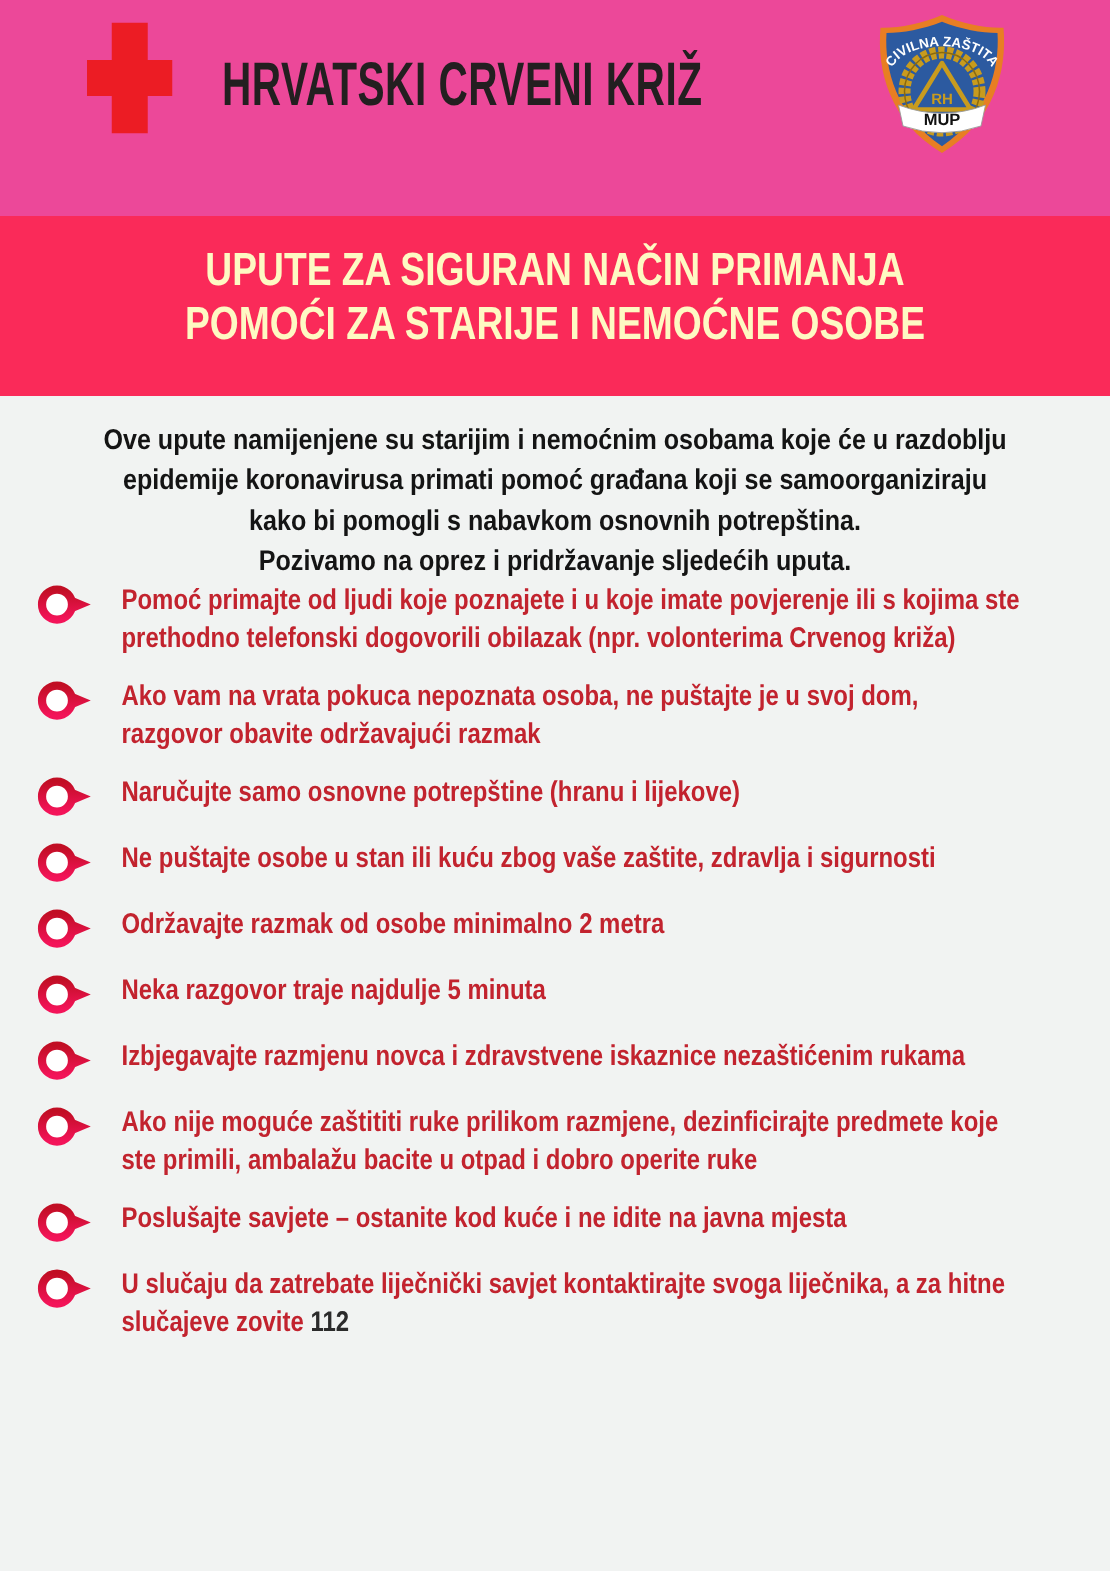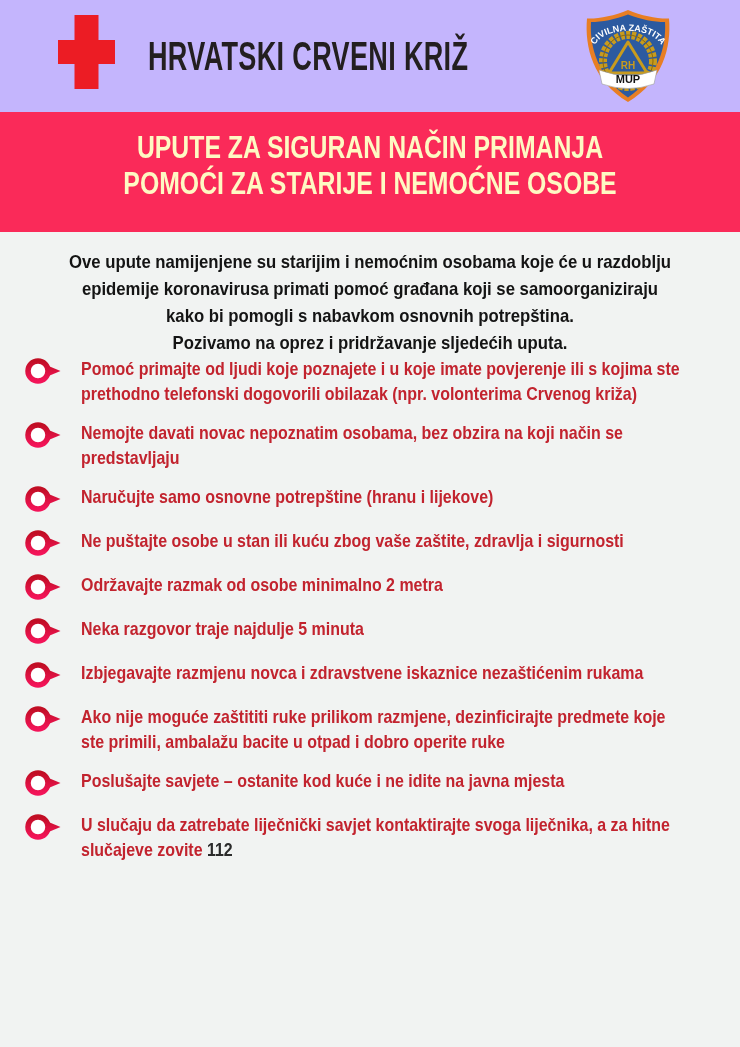--- a/index.html
+++ b/index.html
@@ -3,21 +3,21 @@
 <meta charset="utf-8">
 <title>Hrvatski Crveni Križ – Upute</title>
 <style>
   html,body { margin:0; padding:0; background:#e9e9e9; }
   .page {
     position:relative; width:740px; height:1047px; overflow:hidden;
     background:#F1F3F2; font-family:"Liberation Sans", sans-serif;
     margin:0 auto;
   }
   
-  .header { position:relative; height:112px; background:#c4b5fd; }
+  .header { position:relative; height:144px; background:#ec4899; }
   .cross-icon { position:absolute; left:58px; top:15px; }
   .brand-title { position:absolute; left:148px; top:0; height:112px; display:flex; align-items:center; }
   .brand-title .txt {
     display:inline-block; font-size:41px; font-weight:bold; color:#231F20;
     transform:scaleX(0.66); transform-origin:left center; white-space:nowrap; letter-spacing:0.5px;
   }
   .badge { position:absolute; left:584px; top:9px; }
   
   .banner {
     height:120px; background:#FA2A59; color:#fef9c3; text-align:center;
@@ -104,22 +104,22 @@
           <div class="line"><span>Pomoć primajte od ljudi koje poznajete i u koje imate povjerenje ili s kojima ste</span></div>
           <div class="line"><span>prethodno telefonski dogovorili obilazak (npr. volonterima Crvenog križa)</span></div>
         </div>
       </div>
       <div class="item">
         <svg class="pin" width="36" height="30" viewBox="0 0 36 30">
           <polygon points="14,6 35.5,15 14,24" fill="url(#pinGrad)"></polygon>
           <circle cx="13" cy="15" r="10" fill="#ffffff" stroke="url(#pinGrad)" stroke-width="5.5"></circle>
         </svg>
         <div class="item-text">
-          <div class="line"><span>Nemojte davati novac nepoznatim osobama, bez obzira na koji način se</span></div>
-          <div class="line"><span>predstavljaju</span></div>
+          <div class="line"><span>Ako vam na vrata pokuca nepoznata osoba, ne puštajte je u svoj dom,</span></div>
+          <div class="line"><span>razgovor obavite održavajući razmak</span></div>
         </div>
       </div>
       <div class="item">
         <svg class="pin" width="36" height="30" viewBox="0 0 36 30">
           <polygon points="14,6 35.5,15 14,24" fill="url(#pinGrad)"></polygon>
           <circle cx="13" cy="15" r="10" fill="#ffffff" stroke="url(#pinGrad)" stroke-width="5.5"></circle>
         </svg>
         <div class="item-text">
           <div class="line"><span>Naručujte samo osnovne potrepštine (hranu i lijekove)</span></div>
         </div>

